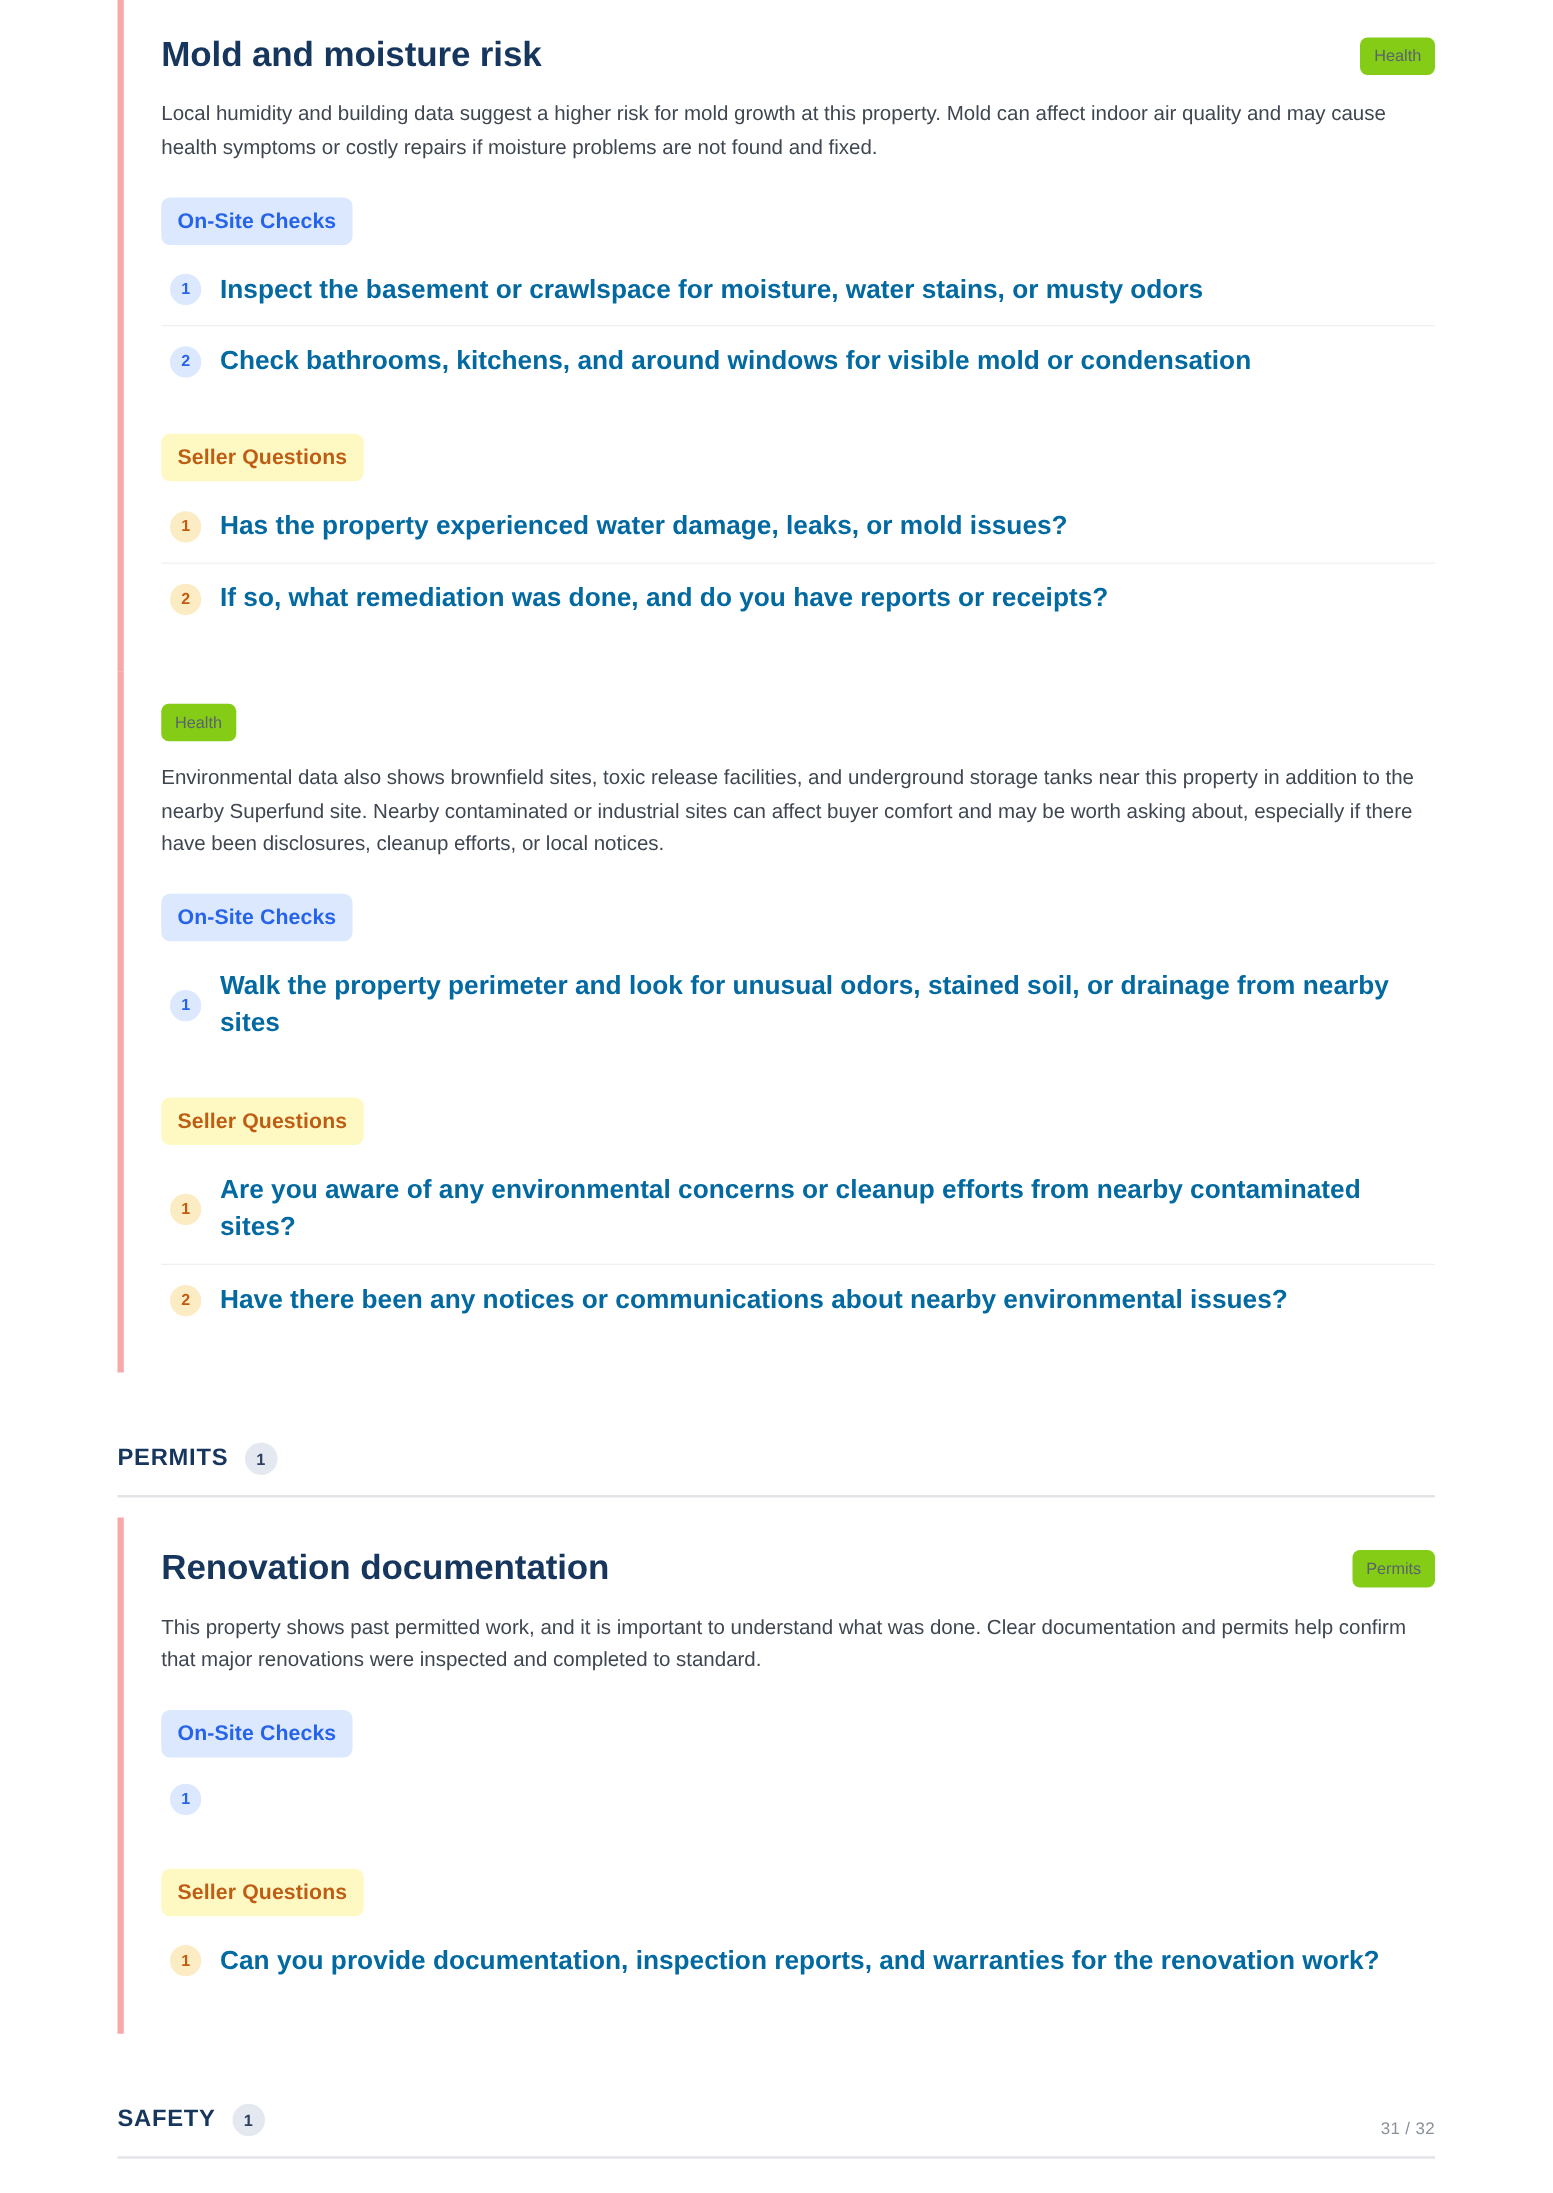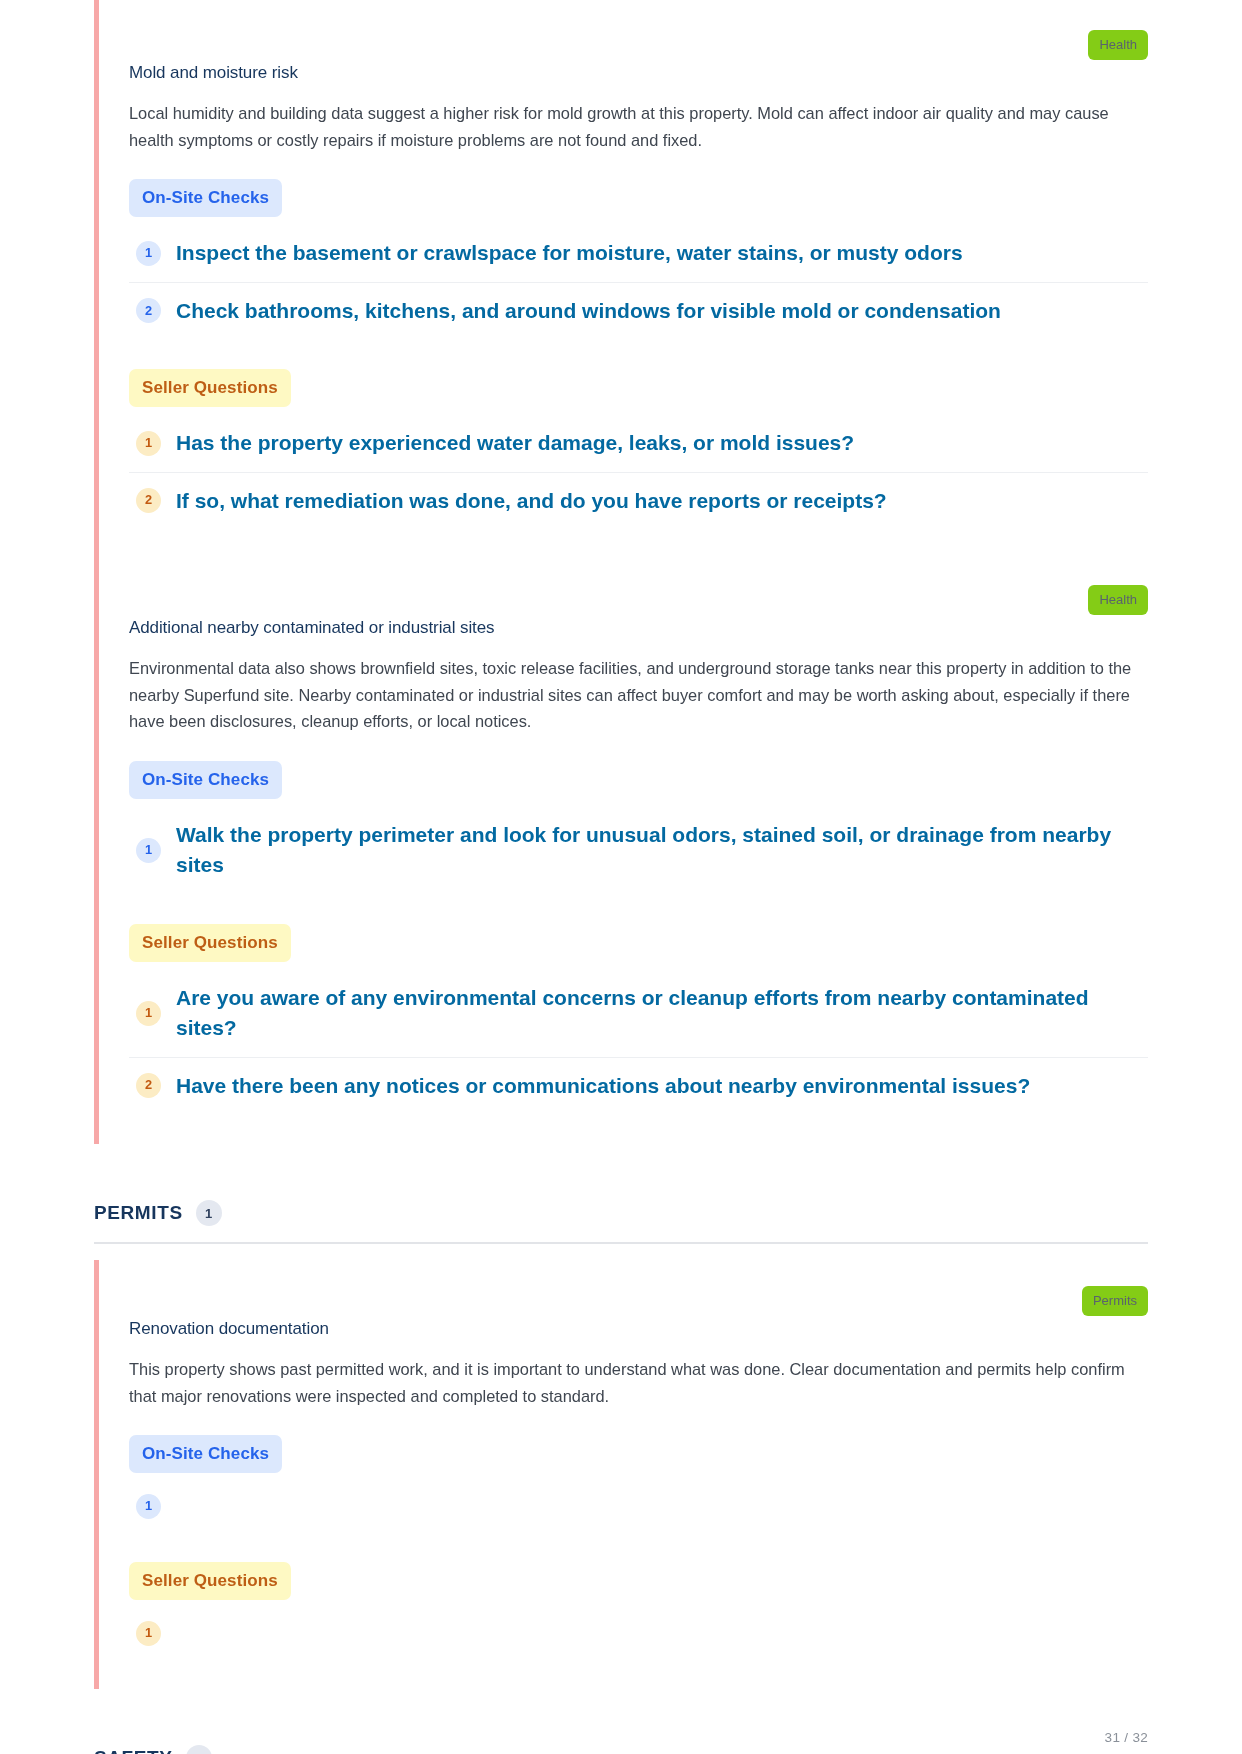--- a/index.html
+++ b/index.html
@@ -38,26 +38,25 @@
   .card.first { padding-top: 26px; }
 
   .card-head {
     display: flex;
     align-items: flex-start;
     justify-content: space-between;
     gap: 20px;
   }
 
   .card-title {
-    font-size: 17px;
-    font-weight: 400;
+    font-size: 28px;
+    font-weight: 700;
     color: #17365D;
     letter-spacing: -0.1px;
     line-height: 1.3;
-    margin-top: 36px;
   }
 
   .card-badge {
     flex: 0 0 auto;
     background: #84cc16;
     color: #5A636E;
     font-size: 13px;
     line-height: 1;
     padding: 8px 11px 9px;
     border-radius: 6px;
@@ -205,21 +204,20 @@
         </div>
         <div class="item">
           <span class="item-num amber">2</span>
           <span class="item-text">If so, what remediation was done, and do you have reports or receipts?</span>
         </div>
       </div>
     </div>
 
     <div class="card">
       <div class="card-head">
-        <div class="card-title">Additional nearby contaminated or industrial sites</div>
         <div class="card-badge">Health</div>
       </div>
       <div class="card-desc">Environmental data also shows brownfield sites, toxic release facilities, and underground storage tanks near this property in addition to the nearby Superfund site. Nearby contaminated or industrial sites can affect buyer comfort and may be worth asking about, especially if there have been disclosures, cleanup efforts, or local notices.</div>
 
       <div><span class="pill checks">On-Site Checks</span></div>
       <div class="items">
         <div class="item">
           <span class="item-num blue">1</span>
           <span class="item-text">Walk the property perimeter and look for unusual odors, stained soil, or drainage from nearby sites</span>
         </div>
@@ -255,20 +253,21 @@
         <div class="items">
           <div class="item">
             <span class="item-num blue">1</span>
           </div>
         </div>
 
         <div><span class="pill questions">Seller Questions</span></div>
         <div class="items">
           <div class="item">
             <span class="item-num amber">1</span>
+            <span class="item-text">Can you provide documentation, inspection reports, and warranties for the renovation work?</span>
           </div>
         </div>
       </div>
     </div>
 
     <div class="section-head">
       <span class="section-title">SAFETY</span>
       <span class="section-count">1</span>
     </div>
 

